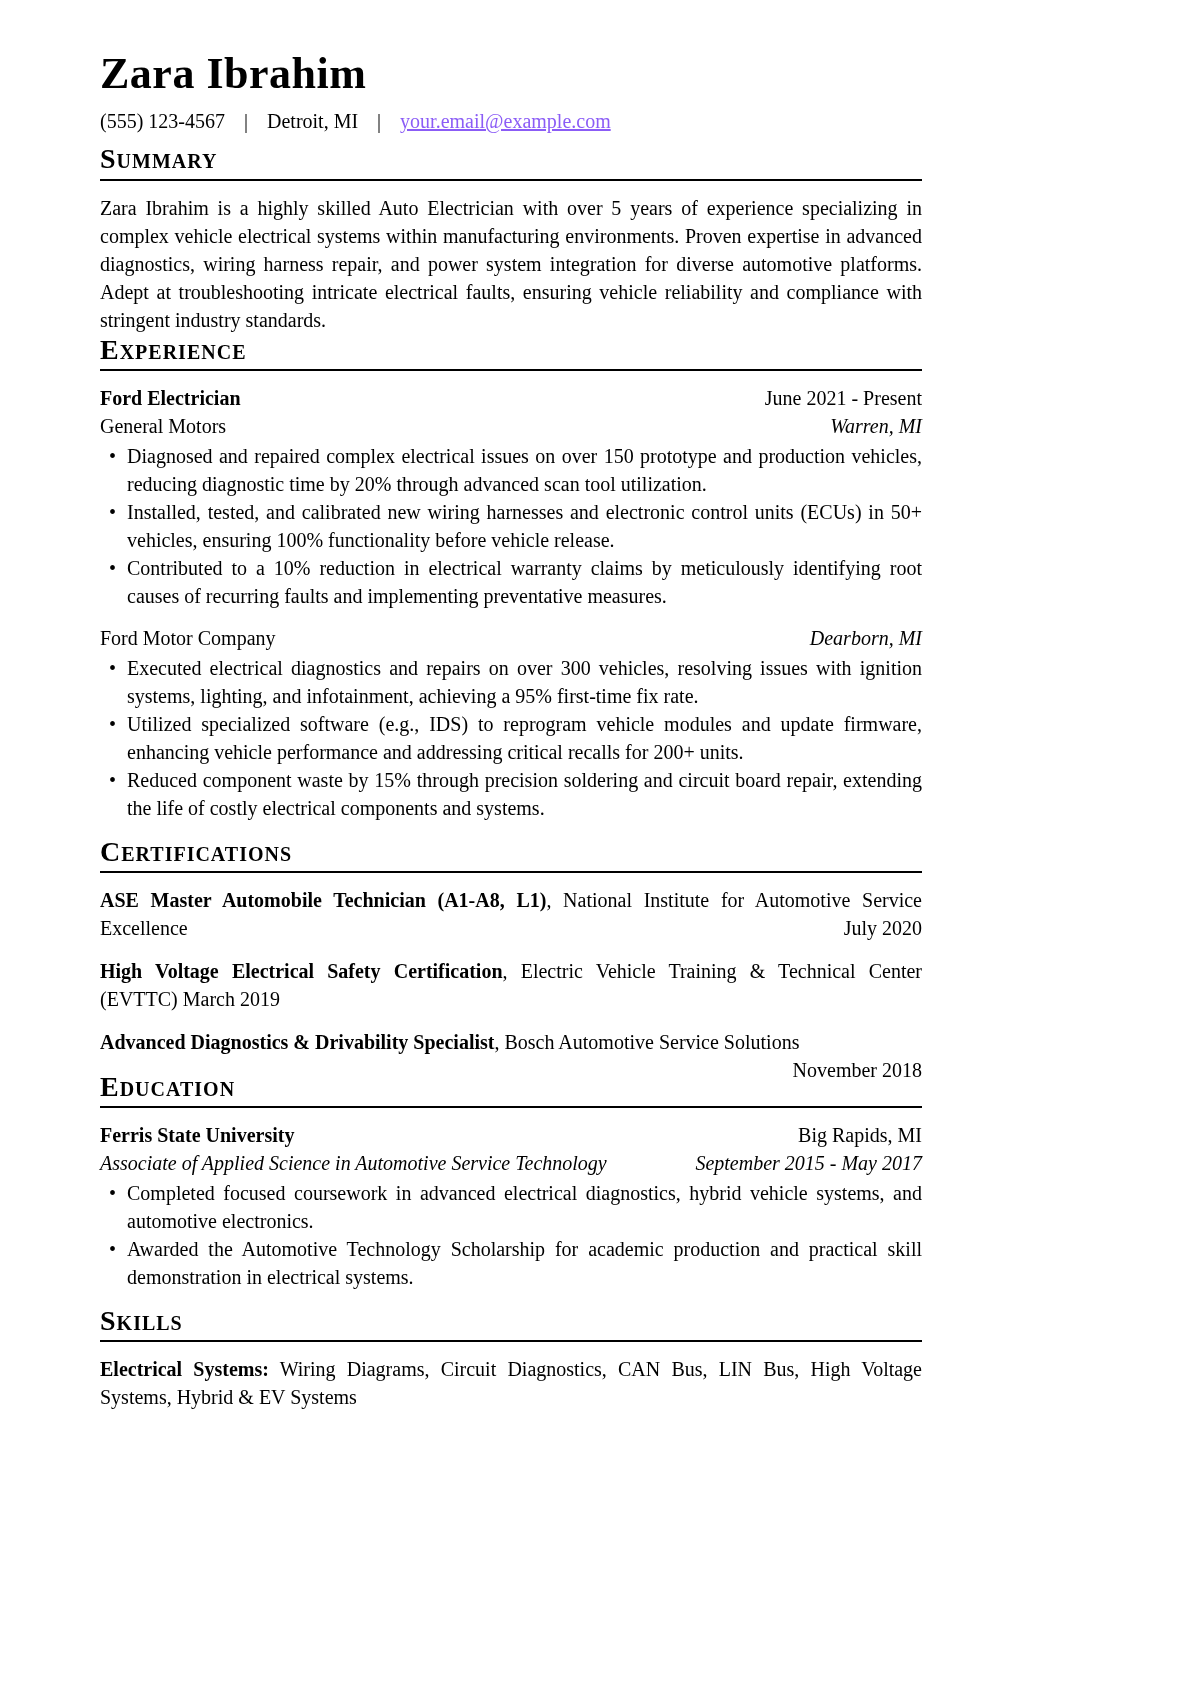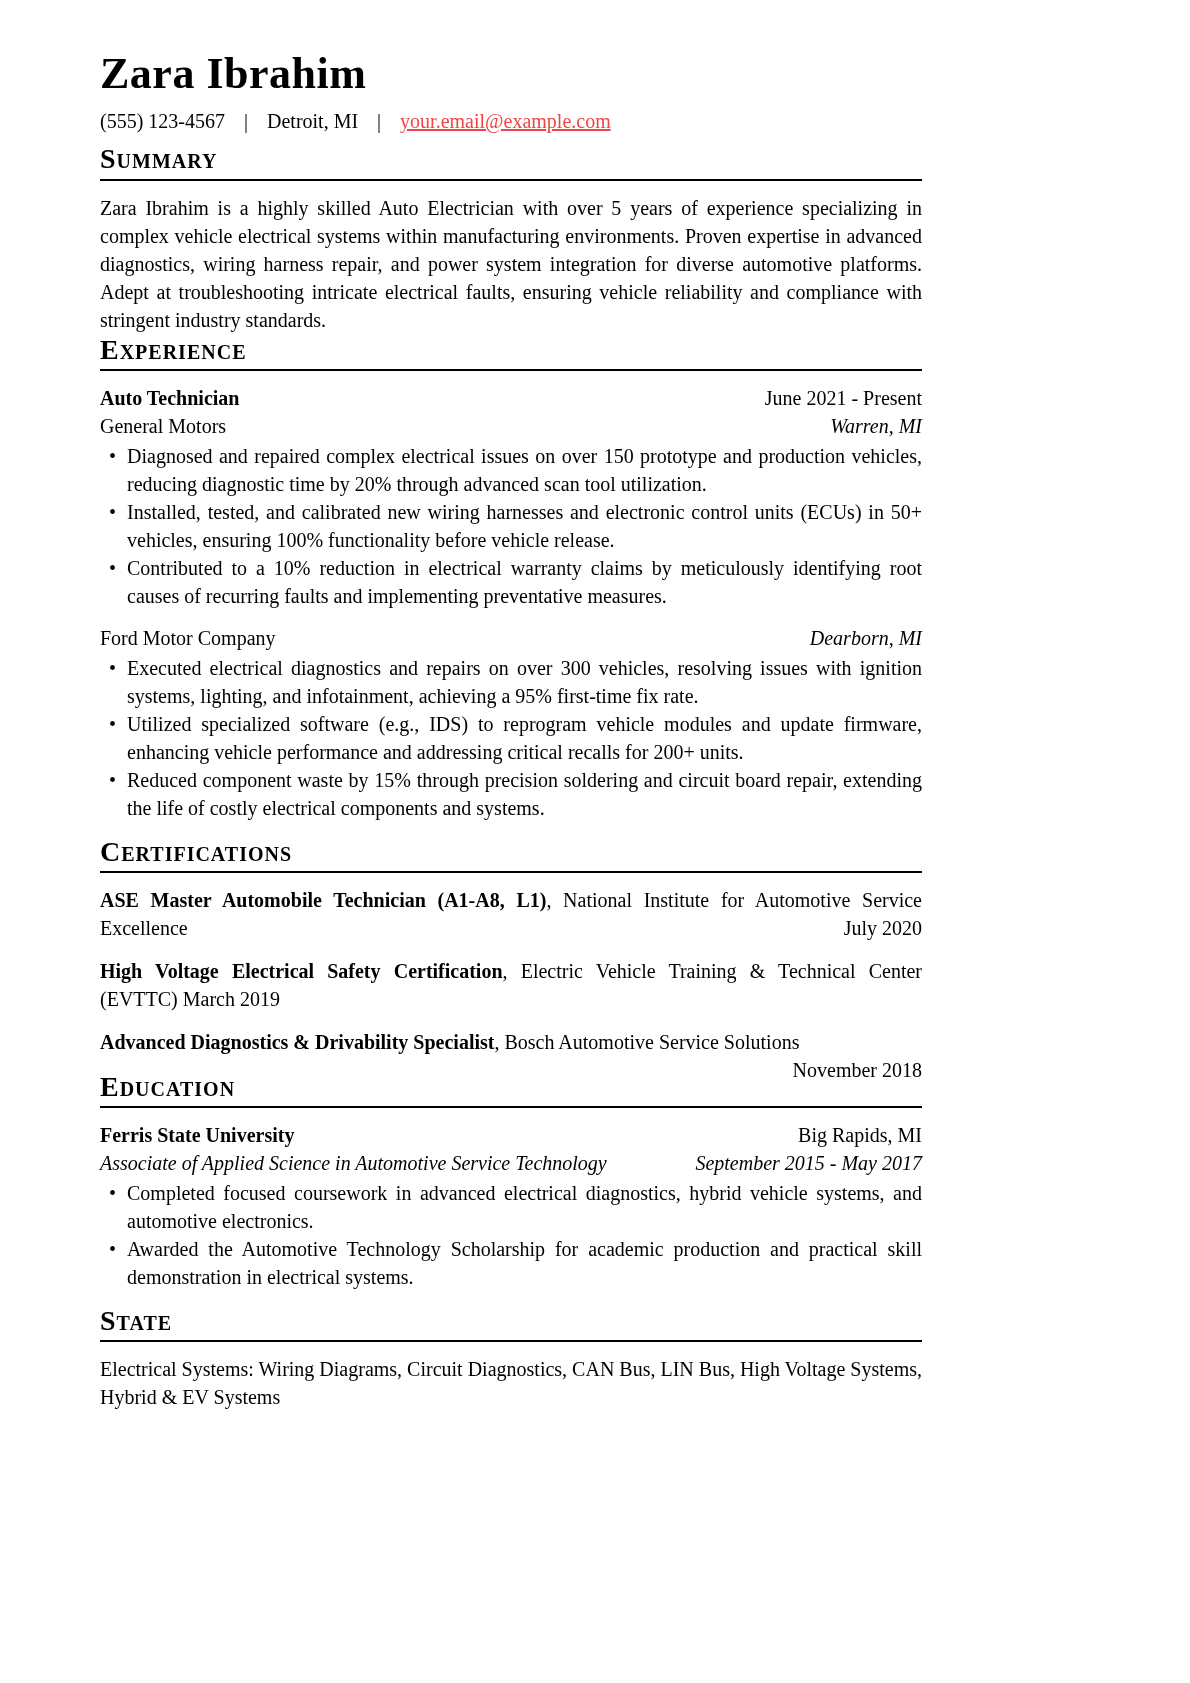--- a/index.html
+++ b/index.html
@@ -27,21 +27,21 @@
   .contact-line {
     font-size: 20px;
     margin-bottom: 10px;
   }
   .contact-sep {
     display: inline-block;
     margin: 0 14px;
     color: #000;
   }
   .email-link {
-    color: #ef4444;
+    color: #8b5cf6;
     text-decoration: underline;
     cursor: pointer;
   }
   
   .sec-heading {
     font-size: 28px;
     font-weight: bold;
     font-variant: small-caps;
     letter-spacing: 1px;
     border-bottom: 2.5px solid #000;
@@ -78,21 +78,21 @@
   }
   
   .cert {
     margin-bottom: 15px;
     text-align: justify;
   }
   .cert-name { font-weight: bold; }
   .cert-date-right { float: right; }
   
   .skill-line { text-align: justify; margin-bottom: 6px; }
-  .skill-cat { font-weight: normal; }
+  .skill-cat { font-weight: bold; }
 </style>
 </head>
 <body>
 
 <div class="page">
 
   <h1 class="name">Zara Ibrahim</h1>
 
   <div class="contact-line">
     <span>(555) 123-4567</span>
@@ -102,21 +102,21 @@
     <a class="email-link">your.email@example.com</a>
   </div>
 
   <h2 class="sec-heading">Summary</h2>
   <p class="just">Zara Ibrahim is a highly skilled Auto Electrician with over 5 years of experience specializing in complex vehicle electrical systems within manufacturing environments. Proven expertise in advanced diagnostics, wiring harness repair, and power system integration for diverse automotive platforms. Adept at troubleshooting intricate electrical faults, ensuring vehicle reliability and compliance with stringent industry standards.</p>
 
   <h2 class="sec-heading">Experience</h2>
 
   <div class="entry">
     <div class="row">
-      <span class="entry-title">Auto Technician</span>
+      <span class="entry-title">Ford Electrician</span>
       <span class="entry-right">June 2021 - Present</span>
     </div>
     <div class="row">
       <span>General Motors</span>
       <span class="entry-right italic">Warren, MI</span>
     </div>
     <ul class="bullets">
       <li>Diagnosed and repaired complex electrical issues on over 150 prototype and production vehicles, reducing diagnostic time by 20% through advanced scan tool utilization.</li>
       <li>Installed, tested, and calibrated new wiring harnesses and electronic control units (ECUs) in 50+ vehicles, ensuring 100% functionality before vehicle release.</li>
       <li>Contributed to a 10% reduction in electrical warranty claims by meticulously identifying root causes of recurring faults and implementing preventative measures.</li>
@@ -163,19 +163,19 @@
     <div class="row italic">
       <span>Associate of Applied Science in Automotive Service Technology</span>
       <span class="entry-right">September 2015 - May 2017</span>
     </div>
     <ul class="bullets">
       <li>Completed focused coursework in advanced electrical diagnostics, hybrid vehicle systems, and automotive electronics.</li>
       <li>Awarded the Automotive Technology Scholarship for academic production and practical skill demonstration in electrical systems.</li>
     </ul>
   </div>
 
-  <h2 class="sec-heading">State</h2>
+  <h2 class="sec-heading">Skills</h2>
 
   <p class="skill-line">
     <span class="skill-cat">Electrical Systems:</span><span> Wiring Diagrams, Circuit Diagnostics, CAN Bus, LIN Bus, High Voltage Systems, Hybrid &amp; EV Systems</span>
   </p>
 
 </div>
 
 </body></html>

